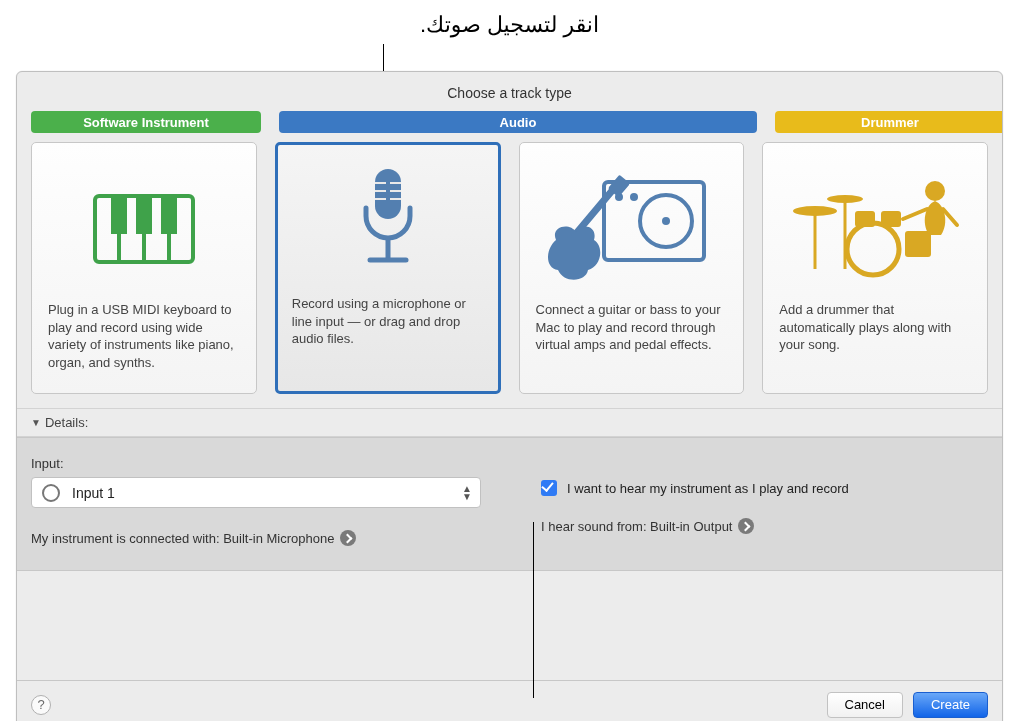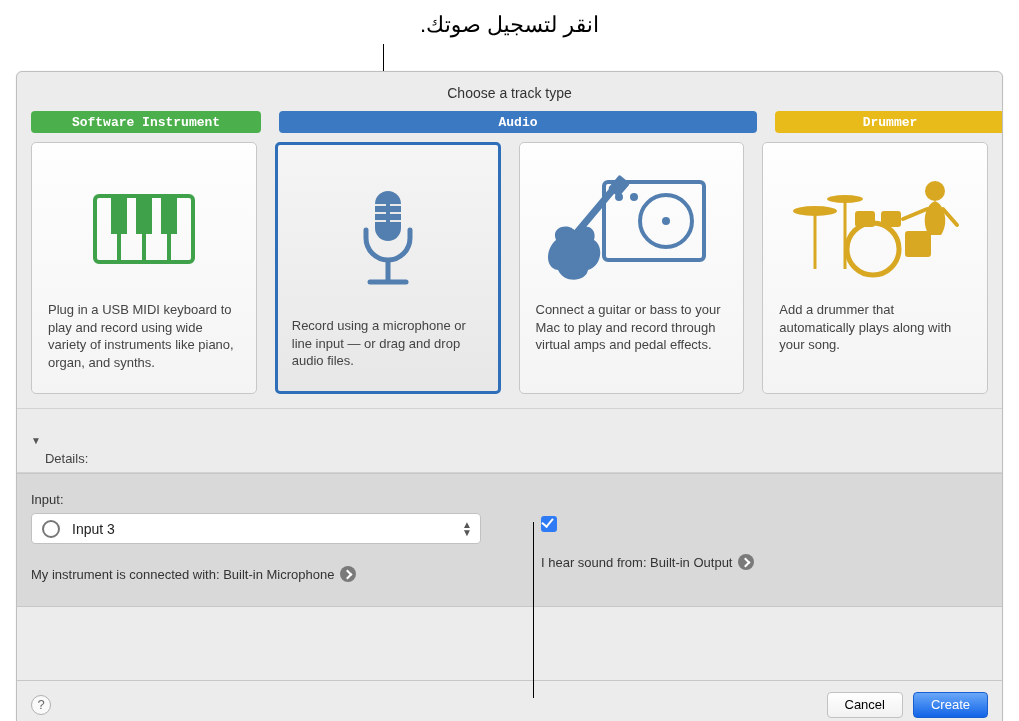--- a/index.html
+++ b/index.html
@@ -7,34 +7,34 @@
   .canvas { position: relative; width: 1019px; height: 721px; }
 
   .callout-top { position: absolute; top: 12px; left: 0; right: 0; text-align: center; font-size: 22px; direction: rtl; color: #000; }
   .callout-line-top { position: absolute; top: 44px; left: 383px; width: 1px; height: 27px; background: #000; }
 
   .panel { position: absolute; top: 71px; left: 16px; width: 987px; height: 658px; background: #ececec; border: 1px solid #bfbfbf; border-radius: 6px; overflow: hidden; box-shadow: 0 0 0 0.5px rgba(0,0,0,.05); }
 
   .title { text-align: center; font-size: 14px; color: #333; padding: 13px 0 10px; }
 
   .cats { display: flex; gap: 18px; padding: 0 14px; }
-  .cat-tab { height: 22px; border-radius: 4px; display:flex; align-items:center; justify-content:center; font-size:13px; font-weight:600; color:#fff;font-family:Liberation Mono, monospace; }
+  .cat-tab { height: 22px; border-radius: 4px; display:flex; align-items:center; justify-content:center; font-size:13px; font-weight:600; color:#fff; }
   .cat-sw   { flex: 0 0 230px; background:#4bb04b; }
   .cat-audio{ flex: 0 0 478px; background:#3b79c3; }
   .cat-drum { flex: 0 0 230px; background:#e8bb1b; }
 
   .cards { display:flex; gap:18px; padding: 9px 14px 14px; }
   .card { flex:1; height: 252px; border:1px solid #c7c7c7; border-radius:5px; background:#fff; background-image: linear-gradient(#fefefe,#f4f4f4); position: relative; padding: 13px 16px; }
-  .card.selected { border:3px solid #2f6fb9; padding:27px 14px; background: linear-gradient(#f5f5f5,#e7e7e7); }
+  .card.selected { border:3px solid #2f6fb9; padding:5px 14px; background: linear-gradient(#f5f5f5,#e7e7e7); }
   .card .art { height:145px; display:flex; align-items:center; justify-content:center; }
   .card .desc { font-size:13px; color:#444; line-height:1.35; }
 
   .details-row { display:flex; align-items:center; padding: 6px 14px; border-top:1px solid #d3d3d3; border-bottom:1px solid #d3d3d3; background:#ececec; }
   .disclosure { font-size:10px; color:#555; margin-right:4px; cursor:pointer; }
-  .details-label { font-size:13px; color:#444;margin-top:36px; }
+  .details-label { font-size:13px; color:#444; }
 
   .details-body { background:#d9d9d9; border-top:1px solid #c7c7c7; border-bottom:1px solid #c7c7c7; padding: 18px 14px 24px; display:flex; gap:40px; }
   .left-col { flex:0 0 470px; }
   .right-col { flex:1; padding-top:24px; }
 
   .field-label { font-size:13px; color:#333; margin-bottom:6px; display:block; }
   .select { width:450px; height:31px; background:#fff; border:1px solid #c1c1c1; border-radius:4px; display:flex; align-items:center; padding:0 10px; position:relative; }
   .select .ring { width:18px; height:18px; border:2px solid #777; border-radius:50%; margin-right:12px; }
   .select .val { font-size:14px; color:#222; }
   .select .chev { position:absolute; right:8px; font-size:10px; color:#555; line-height:8px; }
@@ -163,34 +163,35 @@
     <div class="details-row">
       <span class="disclosure">▼</span>
       <span class="details-label">Details:</span>
     </div>
 
     <div class="details-body">
       <div class="left-col">
         <span class="field-label">Input:</span>
         <div class="select">
           <span class="ring"></span>
-          <span class="val">Input 3</span>
+          <span class="val">Input 1</span>
           <span class="chev">
               <span>▲</span>
               <span>▼</span>
             </span>
         </div>
         <div class="subline">
           <span>My instrument is connected with: Built-in Microphone</span>
           <span class="go-icon"></span>
         </div>
       </div>
       <div class="right-col">
         <div class="check-row">
           <span class="checkbox"></span>
+          <span class="check-label">I want to hear my instrument as I play and record</span>
         </div>
         <div class="subline">
           <span>I hear sound from: Built-in Output</span>
           <span class="go-icon"></span>
         </div>
       </div>
     </div>
 
     <div class="footer">
       <div class="help">?</div>

